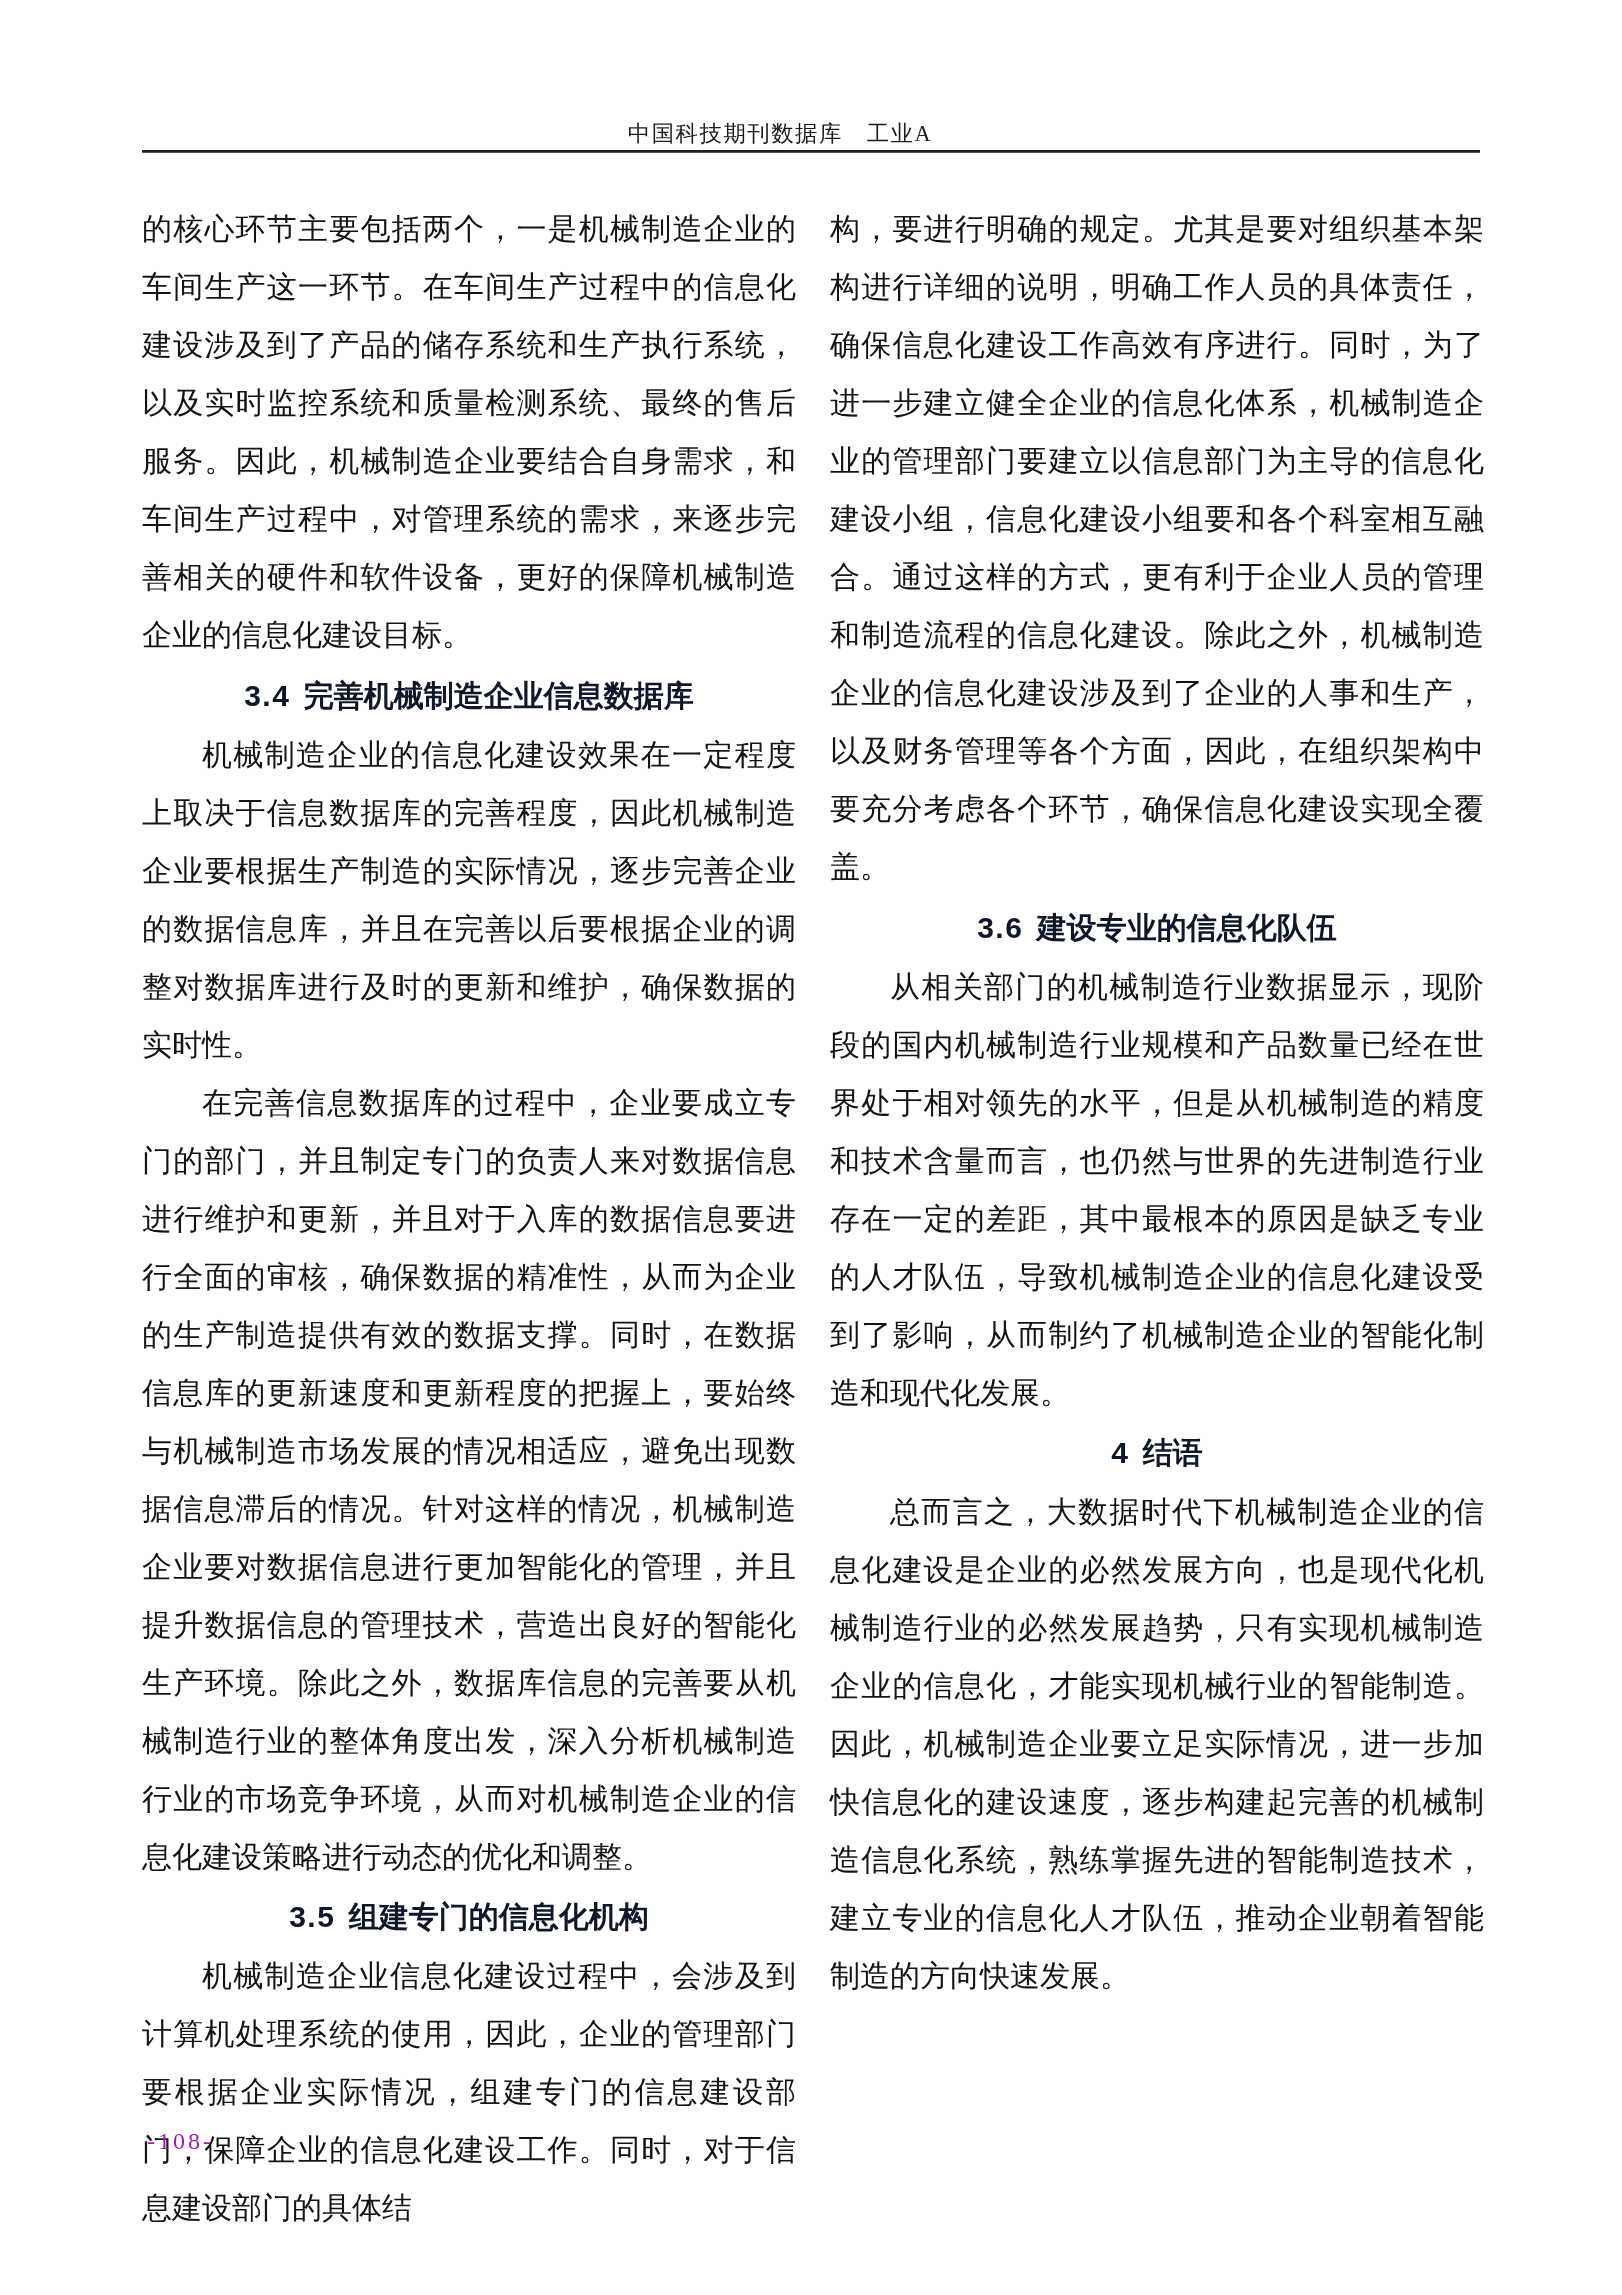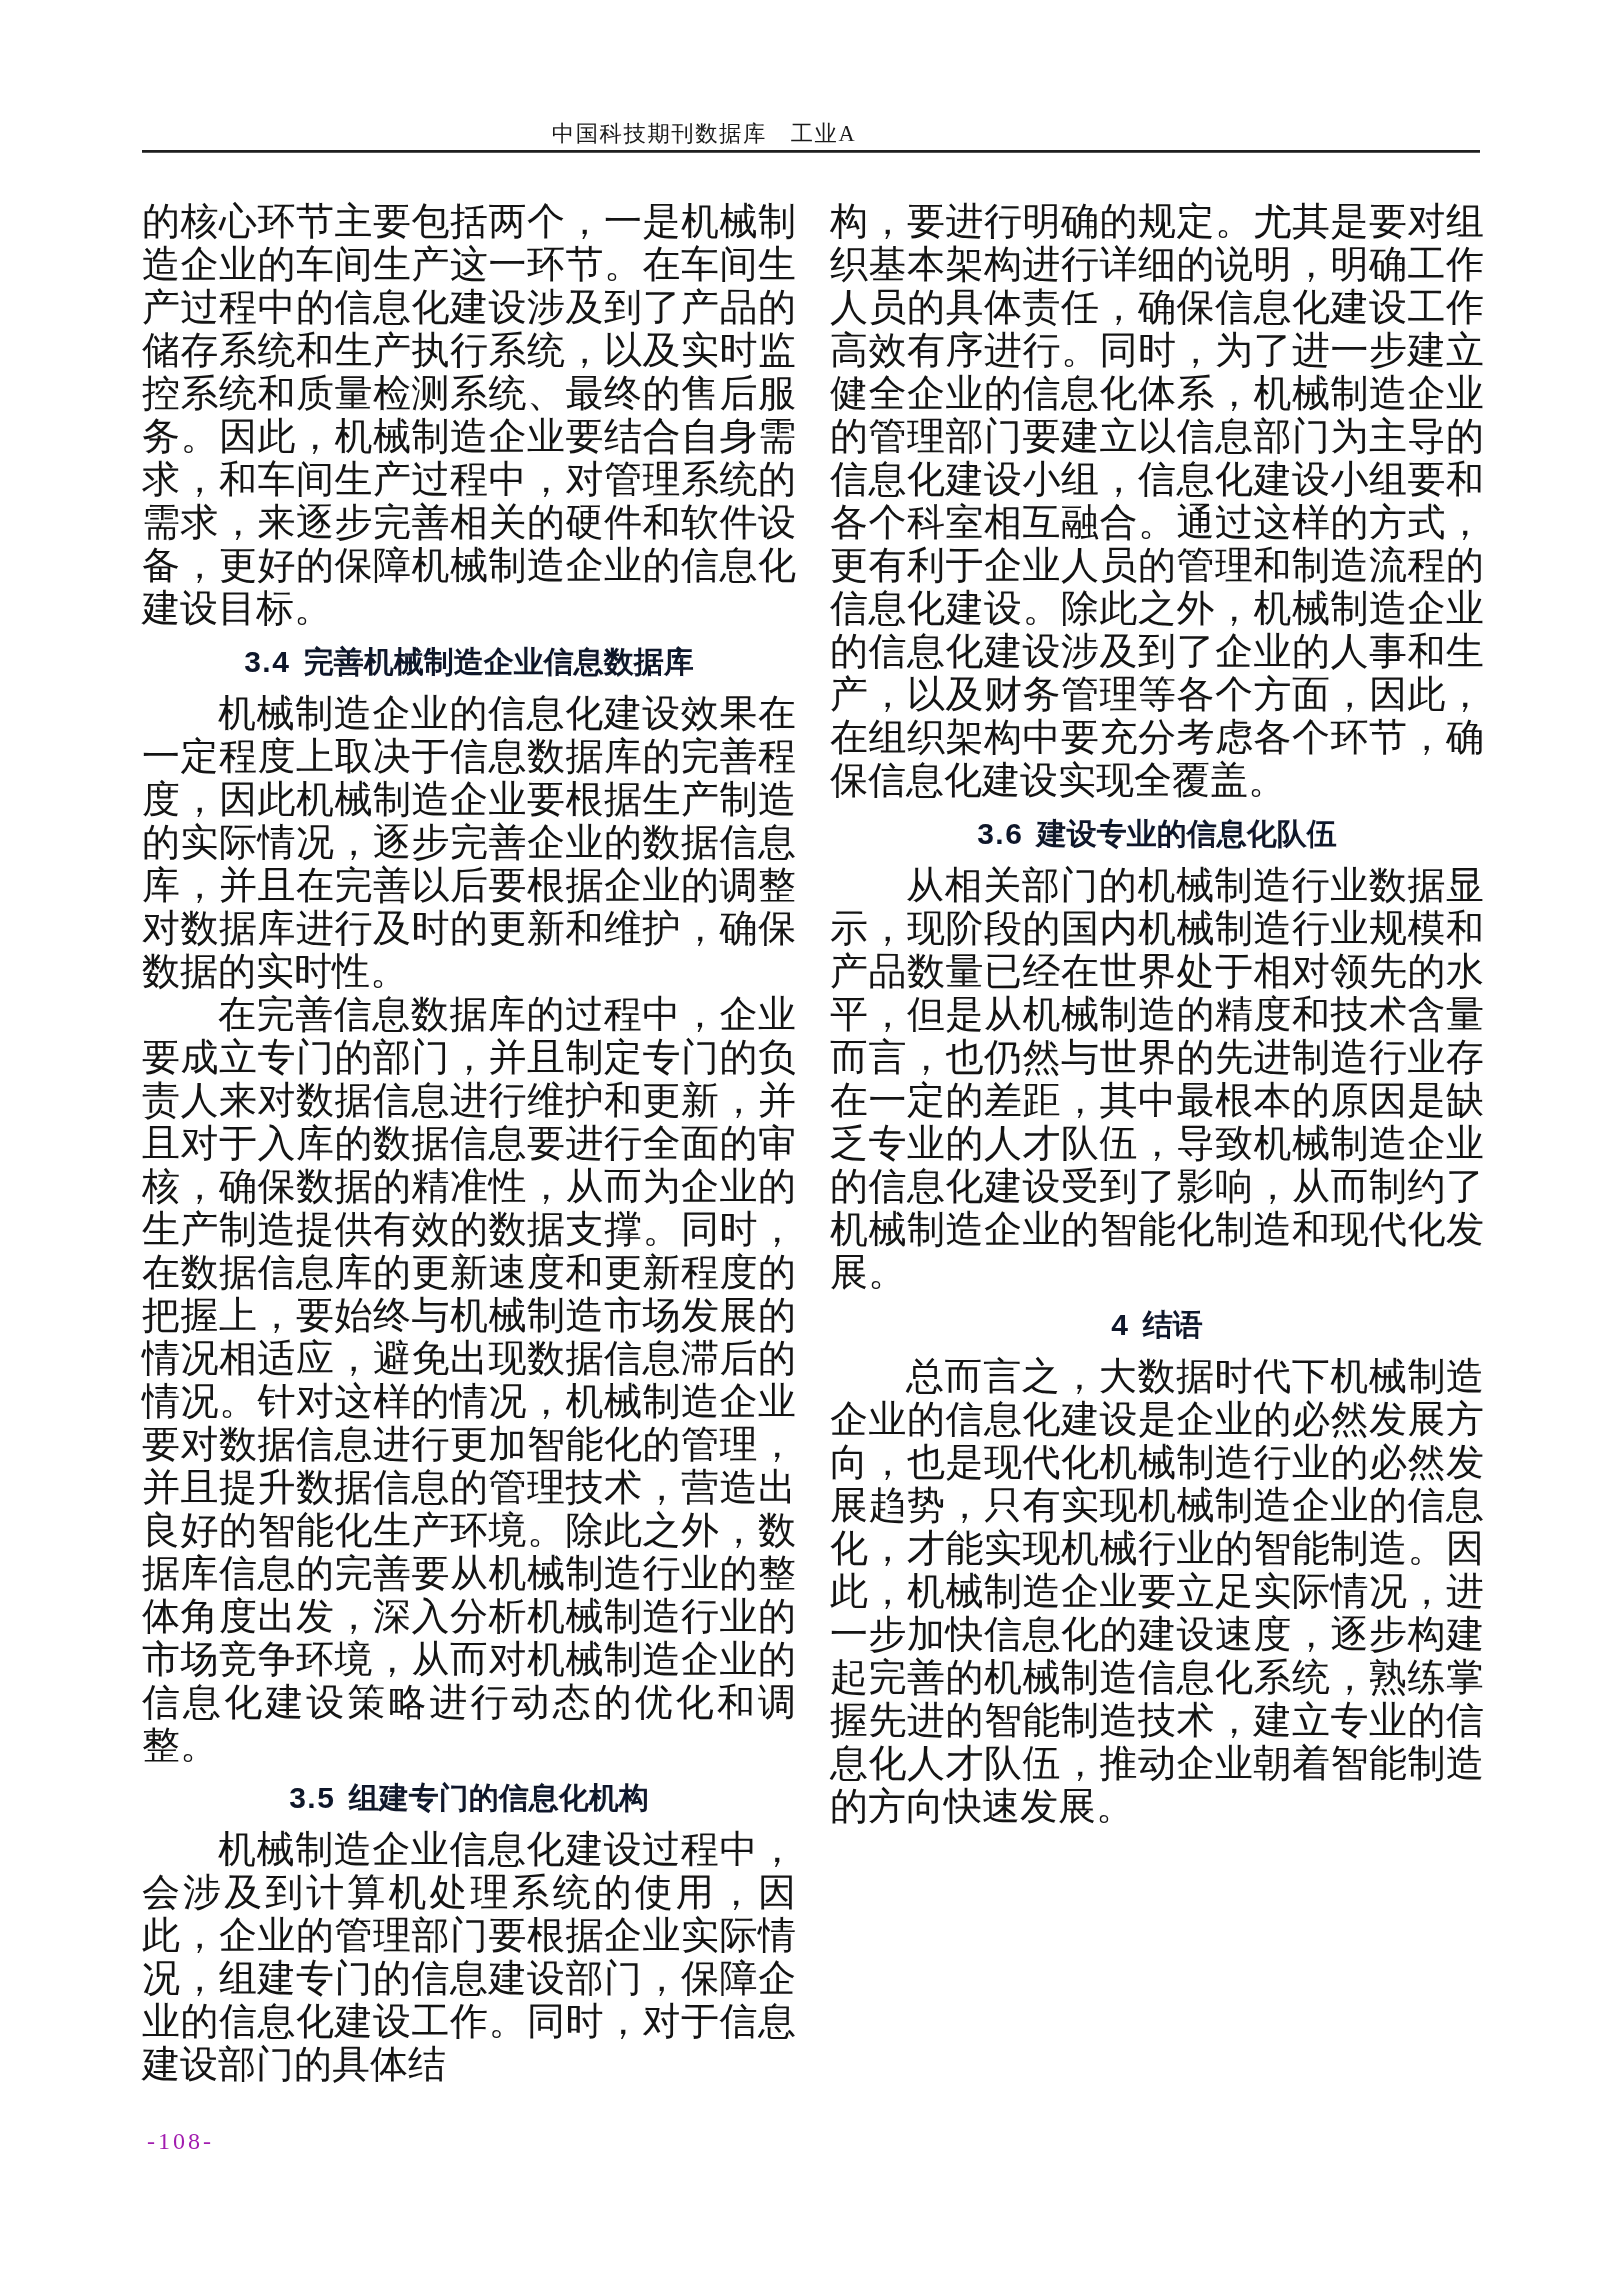--- a/index.html
+++ b/index.html
@@ -12,21 +12,21 @@
     width: 1623px;
     height: 2295px;
     background: #ffffff;
     color: #141414;
     font-family: "Liberation Serif", "DejaVu Serif", serif;
     overflow: hidden;
   }
   .journal-title {
     position: absolute;
     top: 118px;
-    left: 704px;
+    left: 780px;
     transform: translateX(-50%);
     font-size: 22.4px;
     letter-spacing: 1.5px;
     white-space: nowrap;
     color: #1a1a1a;
   }
   .header-rule {
     position: absolute;
     top: 150px;
     left: 142px;
@@ -42,22 +42,22 @@
     width: 1342px;
     display: flex;
     gap: 34px;
   }
   .col {
     width: 654px;
     flex: 0 0 654px;
   }
   .para {
     margin: 0;
-    font-size: 38px;
-    line-height: 43px;
+    font-size: 30px;
+    line-height: 58px;
     text-align: justify;
     text-indent: 2em;
     word-break: normal;
   }
   .para.continuation {
     text-indent: 0;
   }
   .section-heading {
     margin: 6.7px 0 6px 0;
     font-family: "Liberation Sans", "DejaVu Sans", sans-serif;

